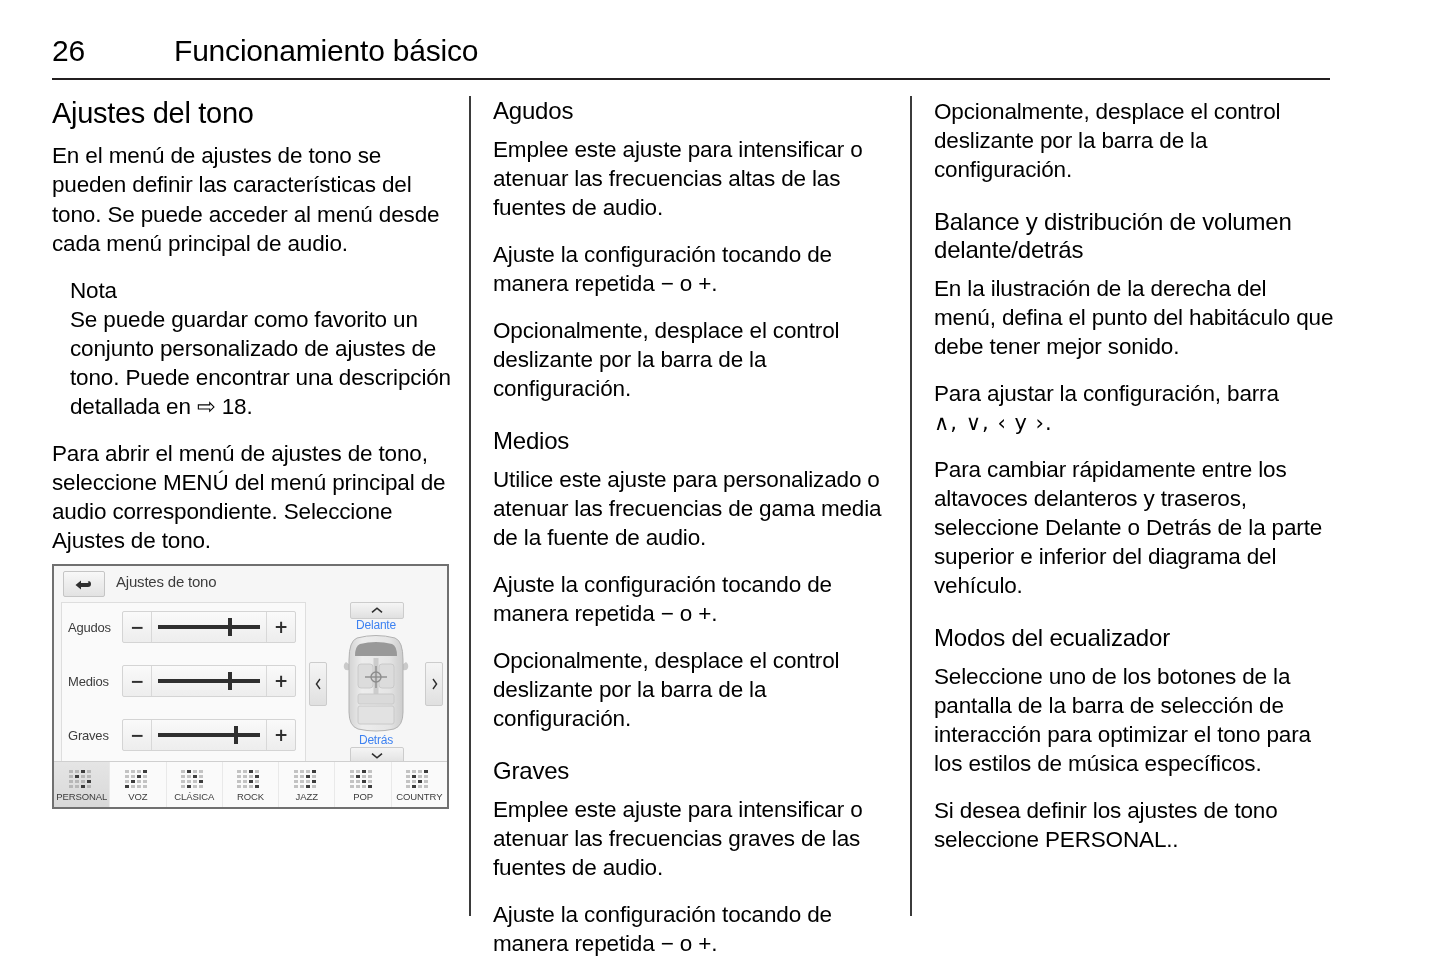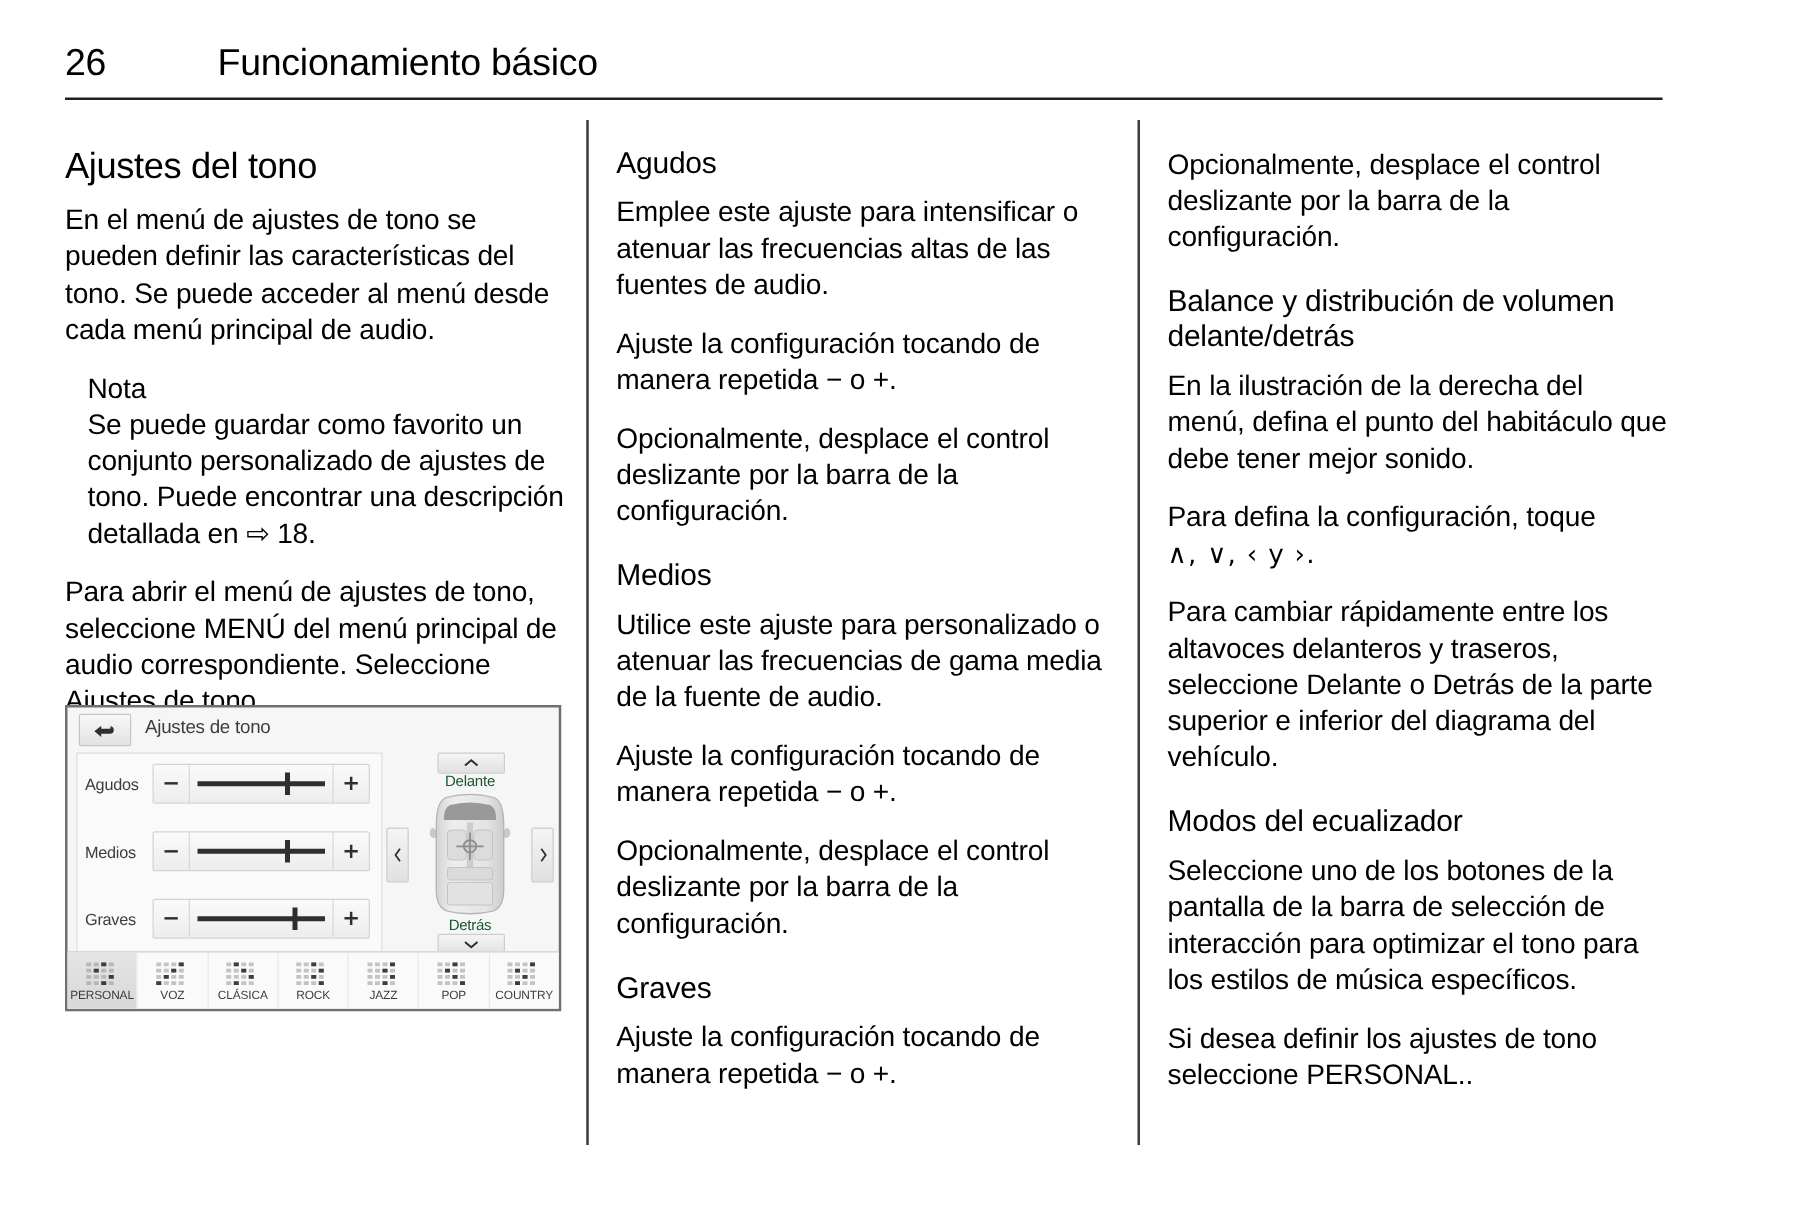--- a/index.html
+++ b/index.html
@@ -41,21 +41,20 @@
     font-weight: 400;
     letter-spacing: -0.2px;
     text-align: center;
   }
 
   
   .column {
     position: absolute;
     top: 97px;
     width: 400px;
-    margin-top: 20px;
   }
   #col-1 { left: 52px; }
   #col-2 { left: 493px; }
   #col-3 { left: 934px; }
 
   .col-divider {
     position: absolute;
     top: 96px;
     width: 2px;
     height: 820px;
@@ -233,21 +232,21 @@
   }
   #btn-front { left: 43px; top: 0px; width: 52px; height: 15px; }
   #btn-rear  { left: 43px; top: 145px; width: 52px; height: 15px; }
   #btn-left  { left: 2px;  top: 60px; width: 16px; height: 42px; }
   #btn-right { left: 118px; top: 60px; width: 16px; height: 42px; }
   .car-btn-label {
     position: absolute;
     width: 138px;
     text-align: center;
     font-size: 12px;
-    color: #14532d;
+    color: #3b82f6;
     letter-spacing: -0.2px;
     font-family: "Liberation Sans", sans-serif;
   }
   #label-front { left: 0; top: 16px; }
   #label-rear  { left: 0; top: 131px; }
 
   #car-graphic {
     position: absolute;
     left: 36px; top: 30px;
     width: 66px; height: 102px;
@@ -624,30 +623,31 @@
   <p class="body">Emplee este ajuste para intensificar o atenuar las frecuencias altas de las fuentes de audio.</p>
   <p class="body">Ajuste la configuración tocando de manera repetida − o +.</p>
   <p class="body">Opcionalmente, desplace el control deslizante por la barra de la configuración.</p>
 
   <h2 class="sub-title">Medios</h2>
   <p class="body">Utilice este ajuste para personalizado o atenuar las frecuencias de gama media de la fuente de audio.</p>
   <p class="body">Ajuste la configuración tocando de manera repetida − o +.</p>
   <p class="body">Opcionalmente, desplace el control deslizante por la barra de la configuración.</p>
 
   <h2 class="sub-title">Graves</h2>
+  <p class="body">Emplee este ajuste para intensificar o atenuar las frecuencias graves de las fuentes de audio.</p>
   <p class="body">Ajuste la configuración tocando de manera repetida − o +.</p>
 </div>
 
 <div class="column" id="col-3">
   <p class="body">Opcionalmente, desplace el control deslizante por la barra de la configuración.</p>
 
   <h2 class="sub-title">Balance y distribución de volumen delante/detrás</h2>
   <p class="body">En la ilustración de la derecha del menú, defina el punto del habitáculo que debe tener mejor sonido.</p>
   <p class="body">
-    <span>Para defina la configuración, toque</span>
+    <span>Para ajustar la configuración, barra</span>
     <br>
     <span class="navsym">∧, ∨, ‹ y ›.</span>
   </p>
   <p class="body">Para cambiar rápidamente entre los altavoces delanteros y traseros, seleccione Delante o Detrás de la parte superior e inferior del diagrama del vehículo.</p>
 
   <h2 class="sub-title">Modos del ecualizador</h2>
   <p class="body">Seleccione uno de los botones de la pantalla de la barra de selección de interacción para optimizar el tono para los estilos de música específicos.</p>
   <p class="body">Si desea definir los ajustes de tono seleccione PERSONAL..</p>
 </div>
 

